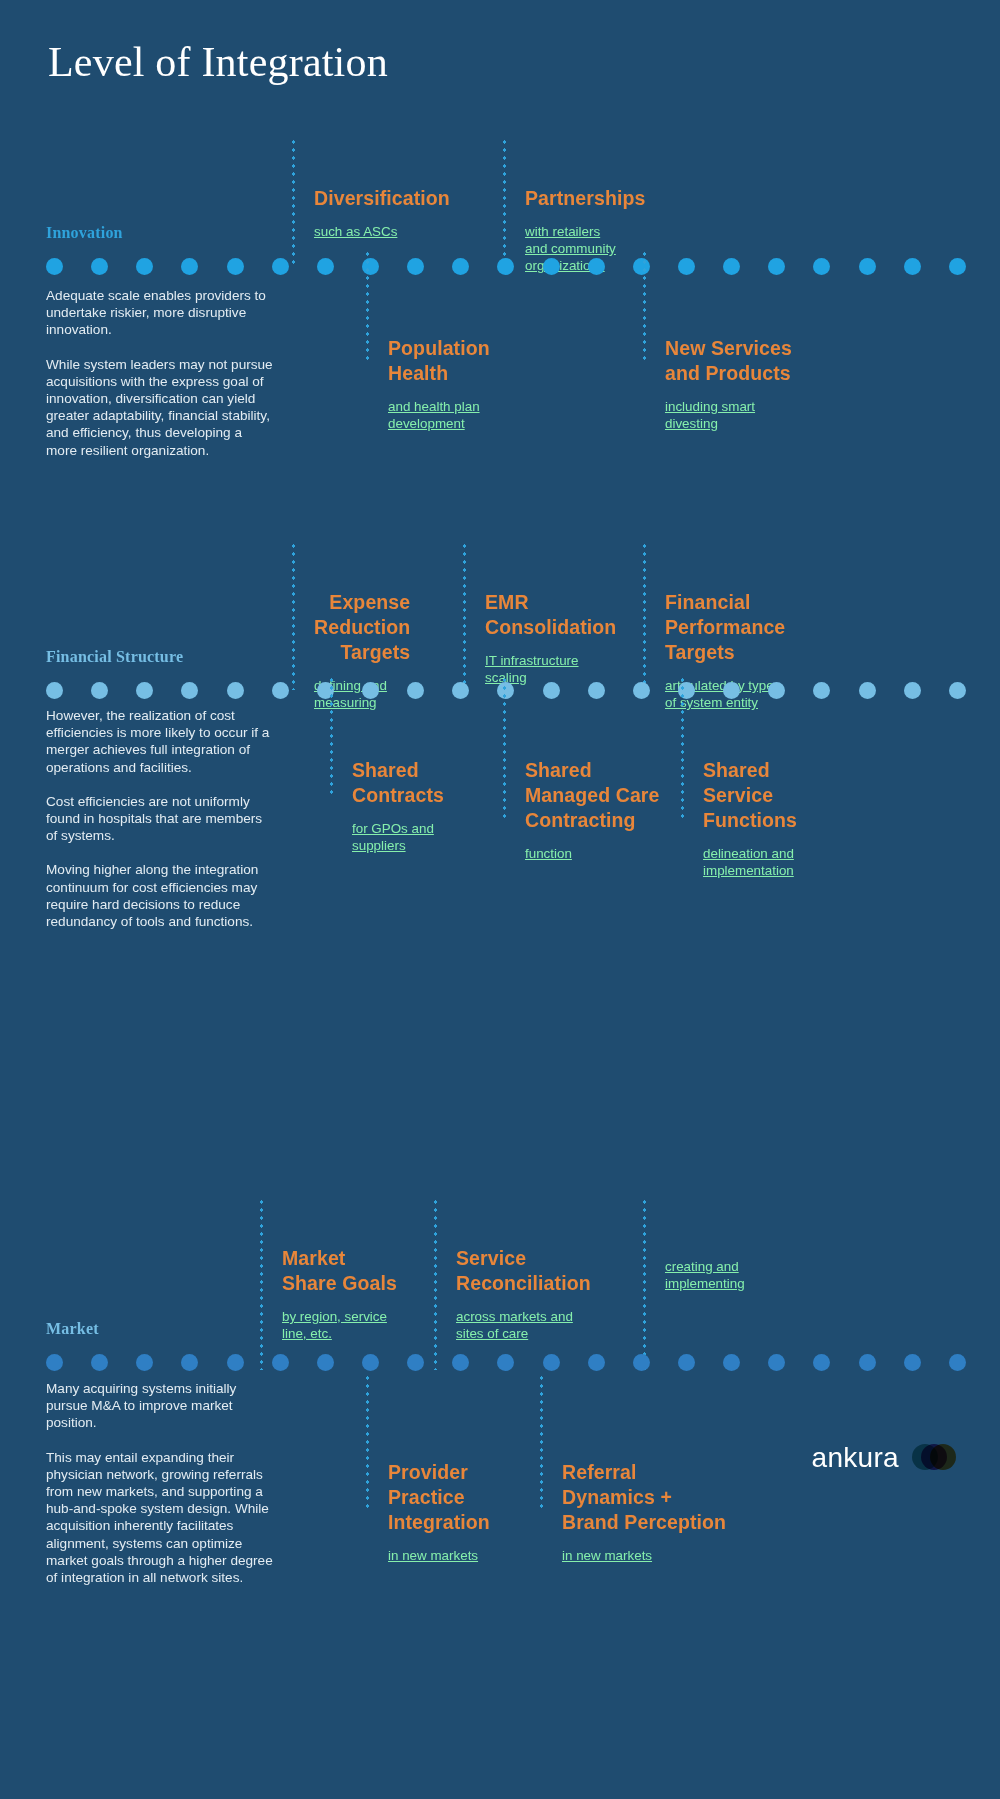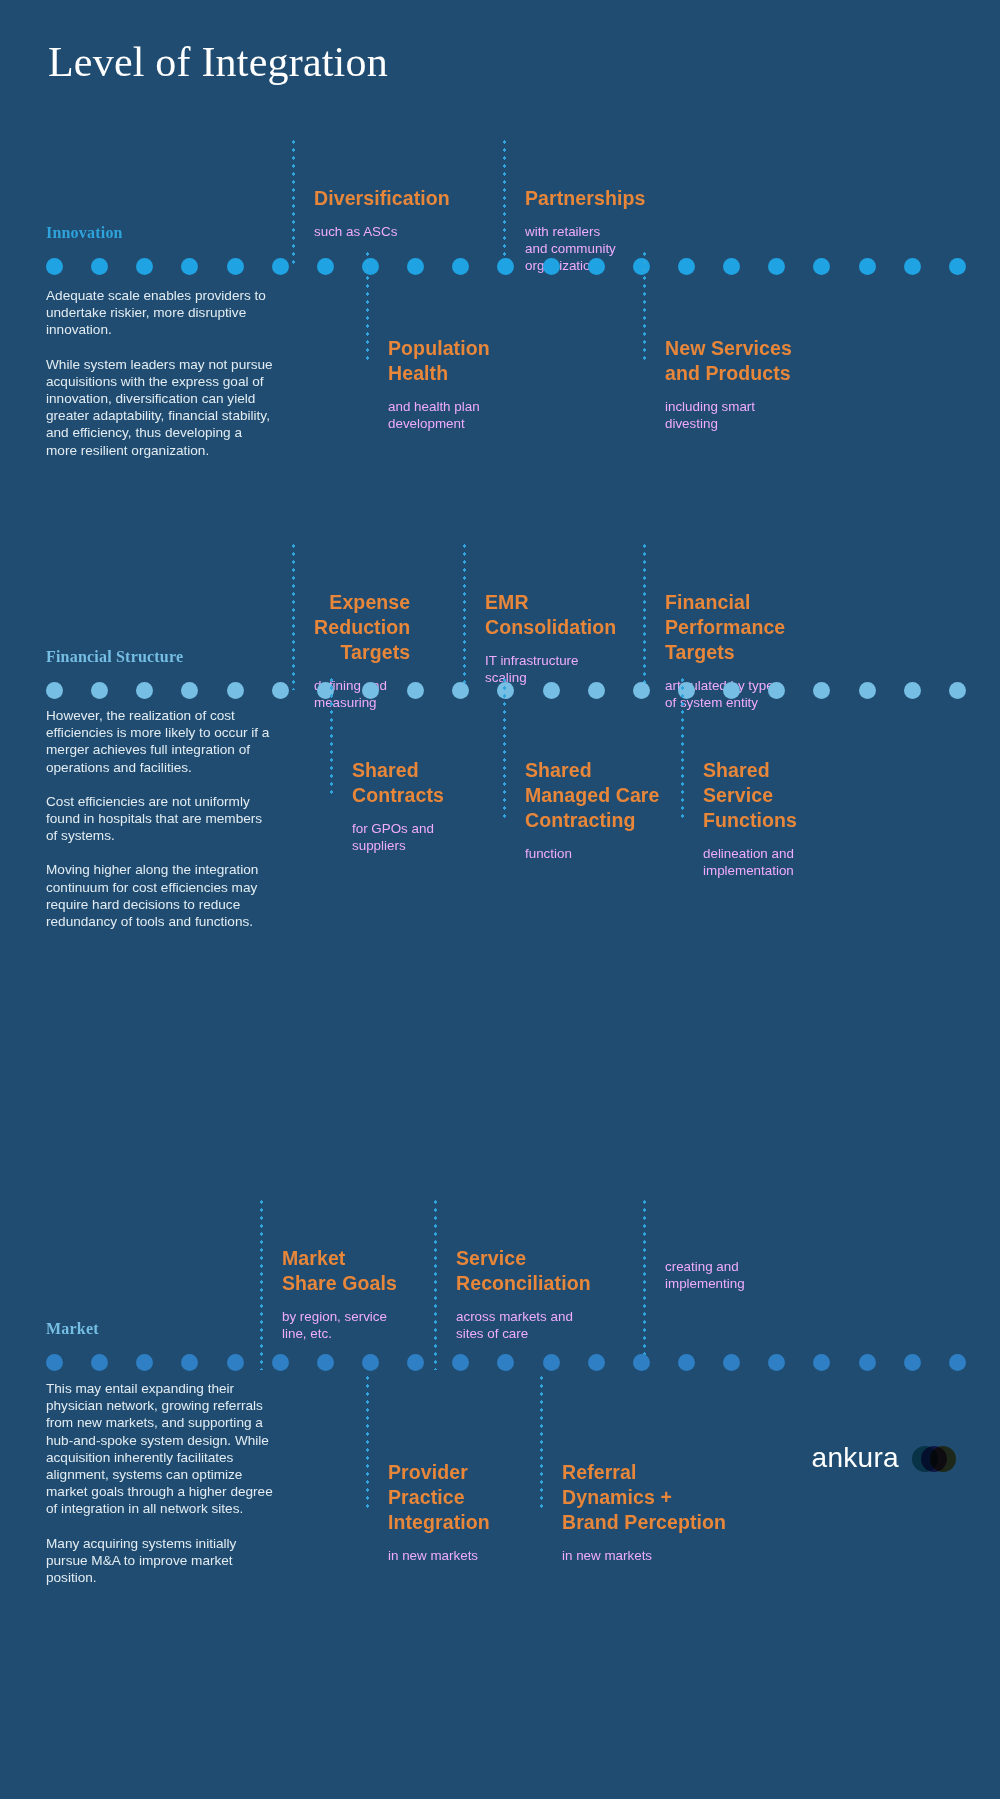--- a/index.html
+++ b/index.html
@@ -46,25 +46,25 @@
     position:absolute;left:0;top:0;width:3px;
     background-image:radial-gradient(circle, #2FA3DC 0 1.6px, transparent 1.7px);
     background-size:3px 8px;background-repeat:repeat-y;
   }
   .callout .ctext{position:absolute;left:22px;top:0;margin-top:48px;}
   .callout h3{
     margin:0;font-size:19.5px;font-weight:700;color:#E8863A;
     line-height:25px;letter-spacing:0.1px;
   }
   .callout .sub{
-    margin:12px 0 0 0;font-size:13.4px;color:#f0abfc;line-height:17px;
+    margin:12px 0 0 0;font-size:13.4px;color:#86efac;line-height:17px;text-decoration:underline;
   }
 
   
-  .logo-wrap{position:absolute;right:44px;bottom:42px;display:flex;align-items:flex-end;gap:13px;}
+  .logo-wrap{position:absolute;right:44px;bottom:42px;display:flex;align-items:flex-start;gap:13px;}
   .logo-word{font-size:28px;color:#FFFFFF;letter-spacing:0.3px;font-weight:400;}
   .logo-mark{position:relative;width:44px;height:30px;}
   .logo-mark span{position:absolute;top:2px;width:26px;height:26px;border-radius:50%;mix-blend-mode:multiply;}
 </style>
 </head>
 <body>
 
 <div class="page">
 
   <div class="title">Level of Integration</div>
@@ -315,22 +315,22 @@
       <div class="vline" style="height:138px;top:-38px;"></div>
       <div class="ctext">
         <h3 style="white-space: pre-line;">Referral
 Dynamics +
 Brand Perception</h3>
         <p class="sub" style="white-space: pre-line;">in new markets</p>
       </div>
     </div>
 
     <div class="body-col" style="top:1380px;" id="body-2">
+        <p>Many acquiring systems initially pursue M&amp;A to improve market position.</p>
         <p>This may entail expanding their physician network, growing referrals from new markets, and supporting a hub-and-spoke system design. While acquisition inherently facilitates alignment, systems can optimize market goals through a higher degree of integration in all network sites.</p>
-        <p>Many acquiring systems initially pursue M&amp;A to improve market position.</p>
       </div>
   </div>
 
   <div class="logo-wrap">
     <div class="logo-word">ankura</div>
     <div class="logo-mark">
       <span style="left: 0px; background: rgb(63, 167, 160);"></span>
       <span style="left: 9px; background: rgb(123, 74, 156);"></span>
       <span style="left: 18px; background: rgb(232, 134, 58);"></span>
     </div>

